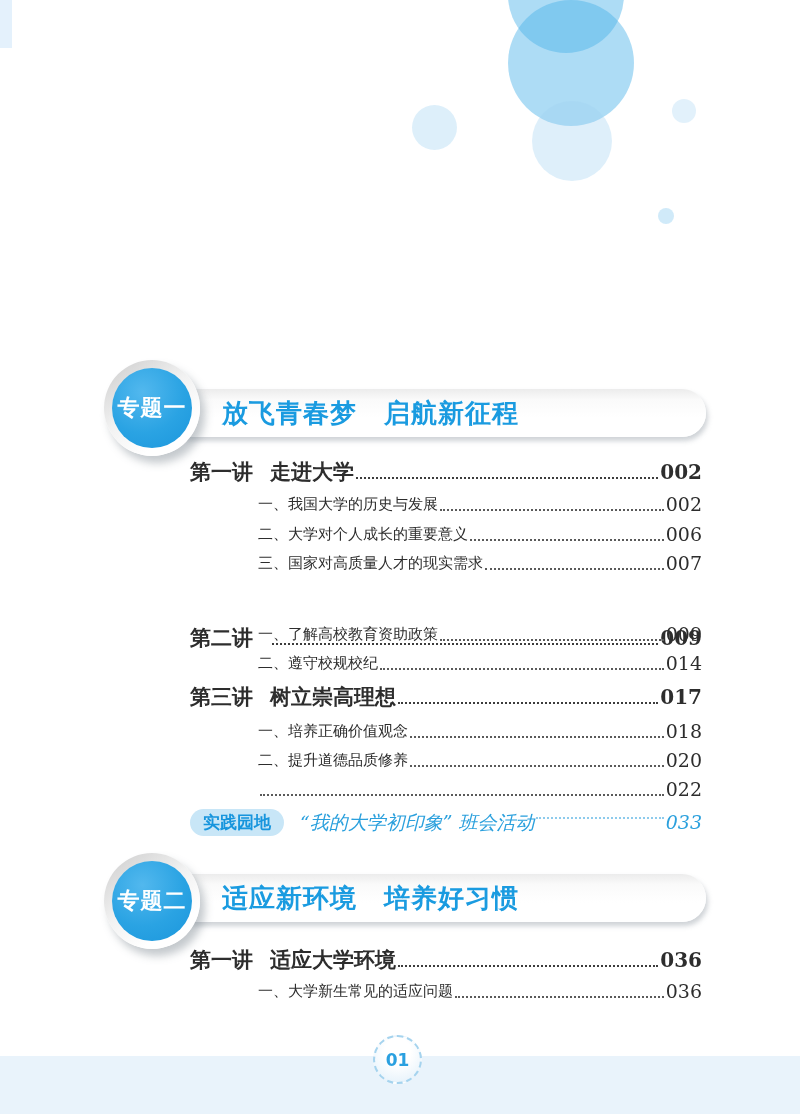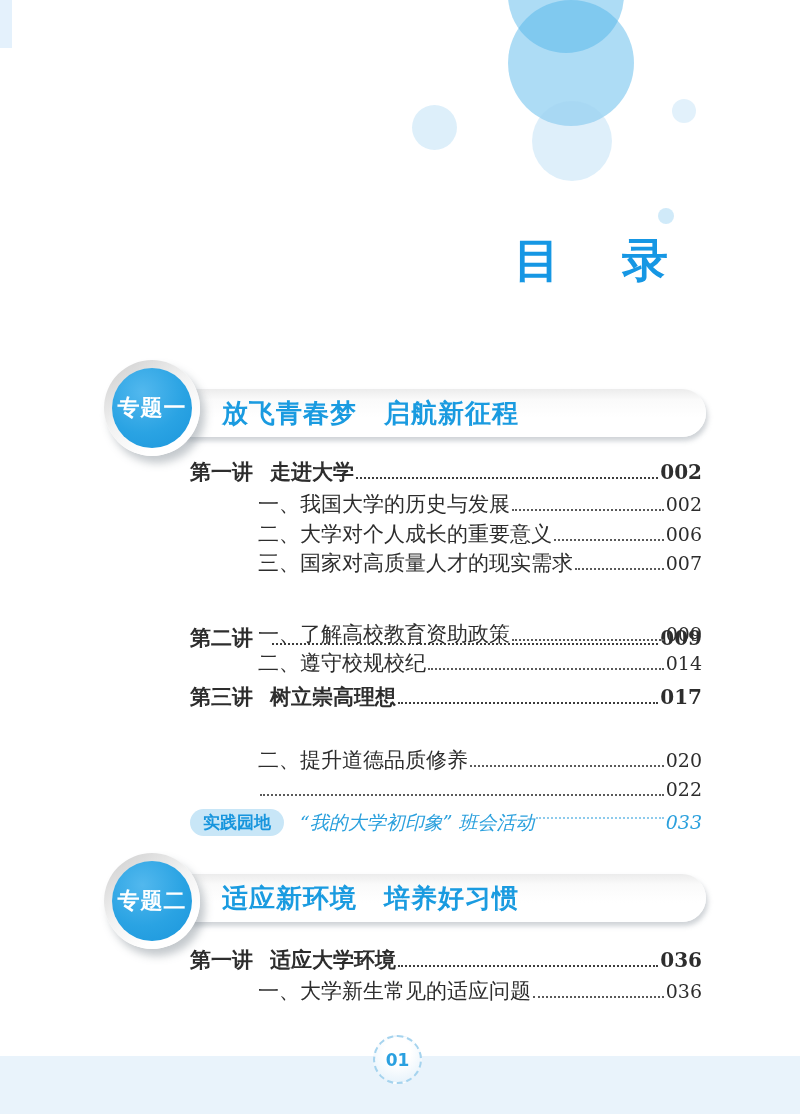--- a/index.html
+++ b/index.html
@@ -55,21 +55,21 @@
   .badge-inner span { color:#ffffff; font-size:22px; font-weight:bold; letter-spacing:1px; }
 
   
   .row {
     position:absolute; left:190px; width:512px; height:30px;
     display:flex; align-items:flex-end;
     font-family:"DejaVu Serif","Liberation Serif",serif; color:#2d2d2d;
   }
   .row .lbl { font-size:21px; font-weight:bold; line-height:28px; margin-right:17px; white-space:nowrap; }
   .row .ttl { font-size:21px; font-weight:bold; line-height:28px; white-space:nowrap; }
-  .row .itm { font-size:21px; line-height:28px; white-space:nowrap; }
+  .row .itm { font-size:15px; line-height:28px; white-space:nowrap; }
   .row .leader { flex:1; border-bottom:2px dotted #3c3c3c; margin:0 2px 7px 2px; }
   .row.sub .leader { border-bottom:2px dotted #5a5a5a; }
   .row .pg { font-size:19px; line-height:28px; }
   .row.head .pg { font-size:20px; font-weight:bold; }
   .row.sub { padding-left:68px; }
 
   
   .row.practice { align-items:center; height:32px; color:#2ba0dd; }
   .practice-badge {
     background:#c8e6f7; color:#1795dd; font-weight:bold; font-size:17px;
@@ -101,21 +101,20 @@
 
   <div class="corner-strip"></div>
 
   <div class="circle c1"></div>
   <div class="circle c2"></div>
   <div class="circle c3"></div>
   <div class="circle c4"></div>
   <div class="circle c5"></div>
   <div class="circle c6"></div>
 
-  <div class="page-title">目　录</div>
 
   <div class="section-header" style="top:356px;">
     <div class="section-bar" style="top:33px;">
       <span class="bar-title">放飞青春梦　启航新征程</span>
     </div>
     <div class="badge-outer" style="top:4px;">
       <div class="badge-inner">
         <span>专题一</span>
       </div>
     </div>
@@ -158,20 +157,25 @@
     <span class="leader"></span>
     <span class="pg">014</span>
   </div>
 
   <div class="row head" style="top:681px;">
     <span class="lbl">第三讲</span>
     <span class="ttl">树立崇高理想</span>
     <span class="leader"></span>
     <span class="pg">017</span>
   </div>
+  <div class="row sub" style="top:715px;">
+    <span class="itm">一、培养正确价值观念</span>
+    <span class="leader"></span>
+    <span class="pg">018</span>
+  </div>
   <div class="row sub" style="top:744px;">
     <span class="itm">二、提升道德品质修养</span>
     <span class="leader"></span>
     <span class="pg">020</span>
   </div>
   <div class="row sub" style="top:773px;">
     <span class="leader"></span>
     <span class="pg">022</span>
   </div>
 

